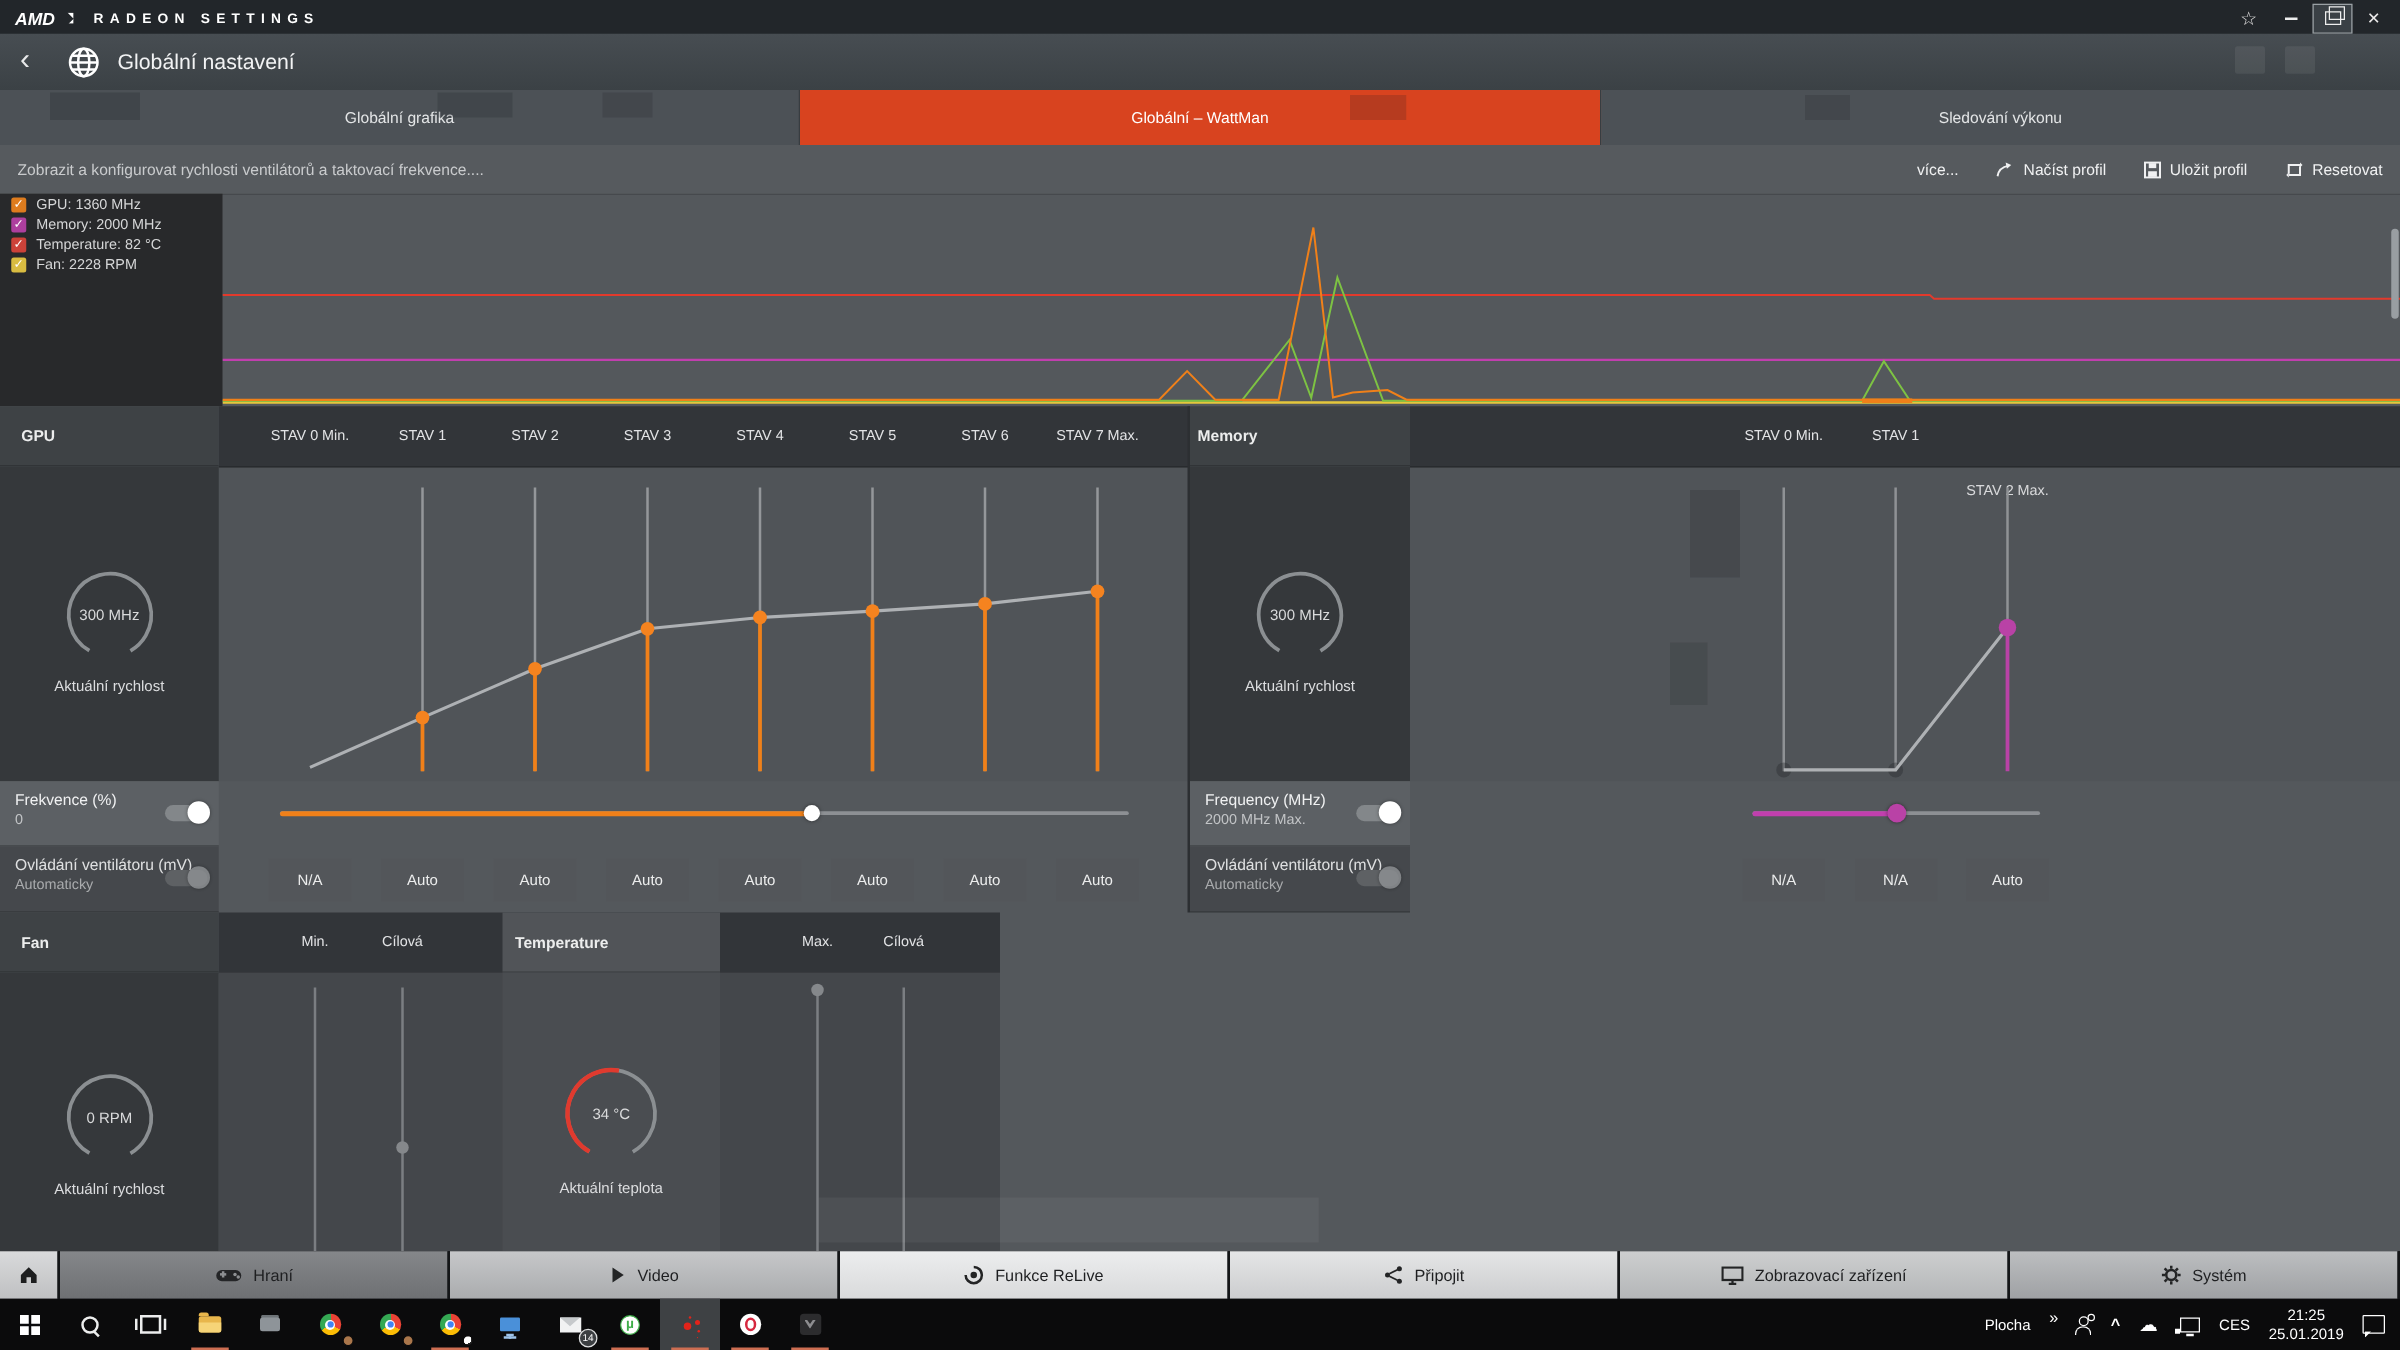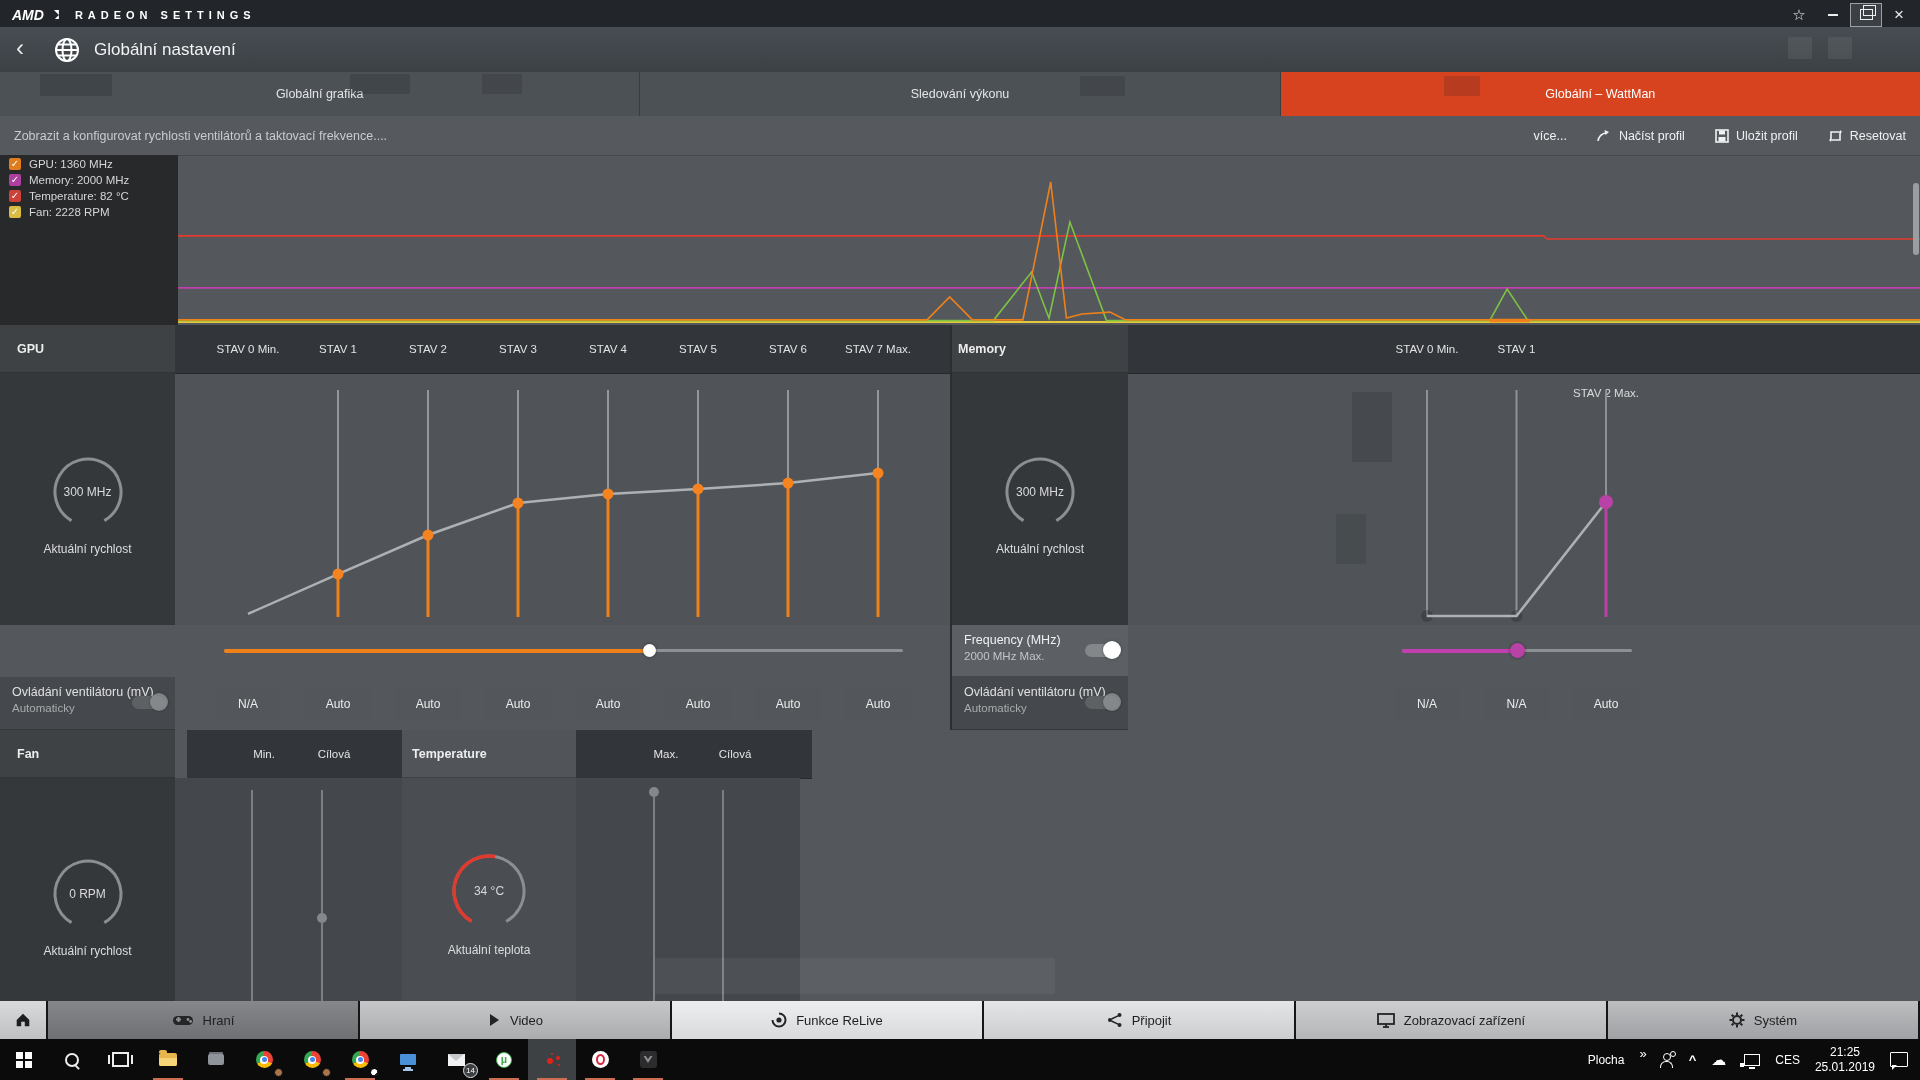--- a/index.html
+++ b/index.html
@@ -183,22 +183,22 @@
       <line x1="4" y1="7.5" x2="22" y2="7.5" stroke="#fff" stroke-width="2"></line>
       <line x1="4" y1="18.5" x2="22" y2="18.5" stroke="#fff" stroke-width="2"></line>
     </svg>
     <span class="navtitle">Globální nastavení</span>
     <span class="ghost" style="left:1788px;top:10px;width:24px;height:22px;background:rgba(255,255,255,.07);"></span>
     <span class="ghost" style="left:1828px;top:10px;width:24px;height:22px;background:rgba(255,255,255,.07);"></span>
   </nav>
 
   <div class="tabs" id="tabs">
       <div class="tab">Globální grafika</div>
+      <div class="tab active">Globální – WattMan</div>
       <div class="tab">Sledování výkonu</div>
-      <div class="tab active">Globální – WattMan</div>
     </div>
 
   <div class="blob" style="left:40px;top:74px;width:72px;height:22px;background:rgba(25,29,33,.22);"></div>
   <div class="blob" style="left:350px;top:74px;width:60px;height:20px;background:rgba(25,29,33,.20);"></div>
   <div class="blob" style="left:482px;top:74px;width:40px;height:20px;background:rgba(25,29,33,.18);"></div>
   <div class="blob" style="left:1080px;top:76px;width:45px;height:20px;background:rgba(25,29,33,.18);"></div>
   <div class="blob" style="left:1444px;top:76px;width:36px;height:20px;background:rgba(25,29,33,.18);"></div>
 
   <div class="toolbar">
     <span class="desc">Zobrazit a konfigurovat rychlosti ventilátorů a taktovací frekvence....</span>
@@ -341,20 +341,25 @@
         <circle cx="388.5" cy="242.92800000000003" r="6" fill="rgba(35,38,41,.35)"></circle>
         <polyline points="299,242.92800000000003 388.5,242.92800000000003 478,129.024" fill="none" stroke="#aeb1b4" stroke-width="2.5"></polyline>
         <line x1="478" y1="129.024" x2="478" y2="244" stroke="#b942a6" stroke-width="3"></line>
         <circle cx="478" cy="129.024" r="7" fill="#b942a6"></circle>
       </svg>
   </div>
 
   <div class="blob" style="left:1352px;top:392px;width:40px;height:70px;background:rgba(18,20,23,.16);"></div>
   <div class="blob" style="left:1336px;top:514px;width:30px;height:50px;background:rgba(18,20,23,.13);"></div>
 
+  <div class="rowpanel light" style="left:0;top:625px;width:175px;height:52px;">
+    <div class="rp-label">Frekvence (%)</div>
+    <div class="rp-value">0</div>
+    <span class="toggle"></span>
+  </div>
   <div class="rowpanel dim" style="left:0;top:677px;width:175px;height:53px;">
     <div class="rp-label">Ovládání ventilátoru (mV)</div>
     <div class="rp-value">Automaticky</div>
     <span class="toggle off"></span>
   </div>
 
   <div class="rowpanel light" style="left:952px;top:625px;width:176px;height:52px;">
     <div class="rp-label">Frequency (MHz)</div>
     <div class="rp-value">2000 MHz Max.</div>
     <span class="toggle"></span>
@@ -392,21 +397,21 @@
       <div class="stbtn" style="left: 266px;">N/A</div>
       <div class="stbtn" style="left: 355.5px;">N/A</div>
       <div class="stbtn" style="left: 445px;">Auto</div>
     </div>
 
   <div class="vdiv" style="left:950px;top:325px;width:2px;height:405px;"></div>
 
   <div class="panel-label" style="left:0;top:730px;width:175px;height:48px;">
     <span>Fan</span>
   </div>
-  <div class="colstrip" id="fan-cols" style="left:187px;top:730px;width:625px;height:48px;">
+  <div class="colstrip" id="fan-cols" style="left:175px;top:730px;width:625px;height:48px;">
       <span class="colhead" style="left: 77px;">Min.</span>
       <span class="colhead" style="left: 147px;">Cílová</span>
       <span class="colhead" style="left: 479px;">Max.</span>
       <span class="colhead" style="left: 548px;">Cílová</span>
     </div>
   <div class="panel-label" style="left:402px;top:730px;width:174px;height:48px;background:#515458;padding-left:10px;">
     <span>Temperature</span>
   </div>
 
   <div class="gaugepanel" style="left:0;top:778px;width:175px;height:223px;"></div>

